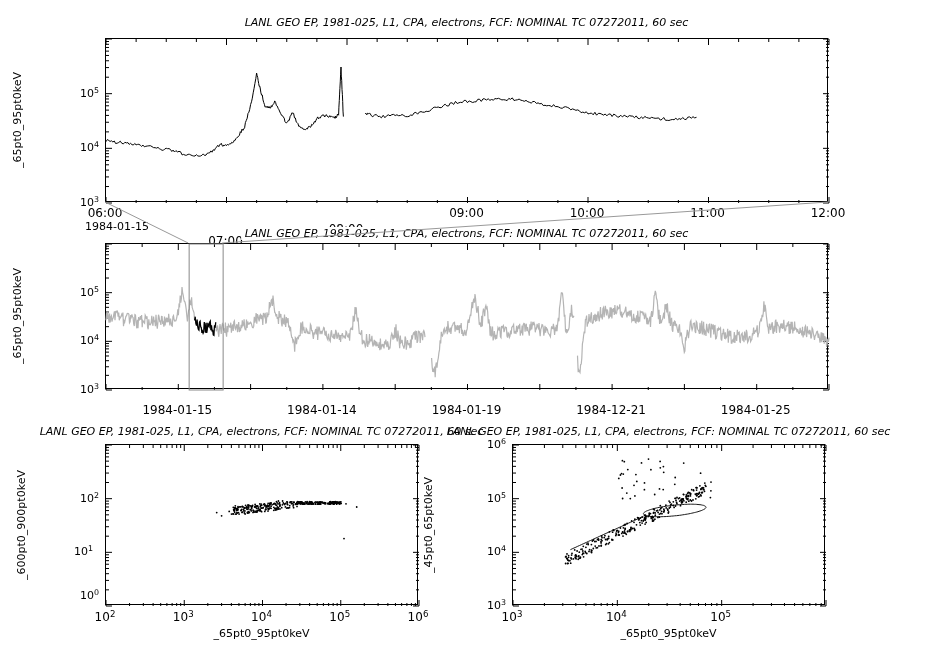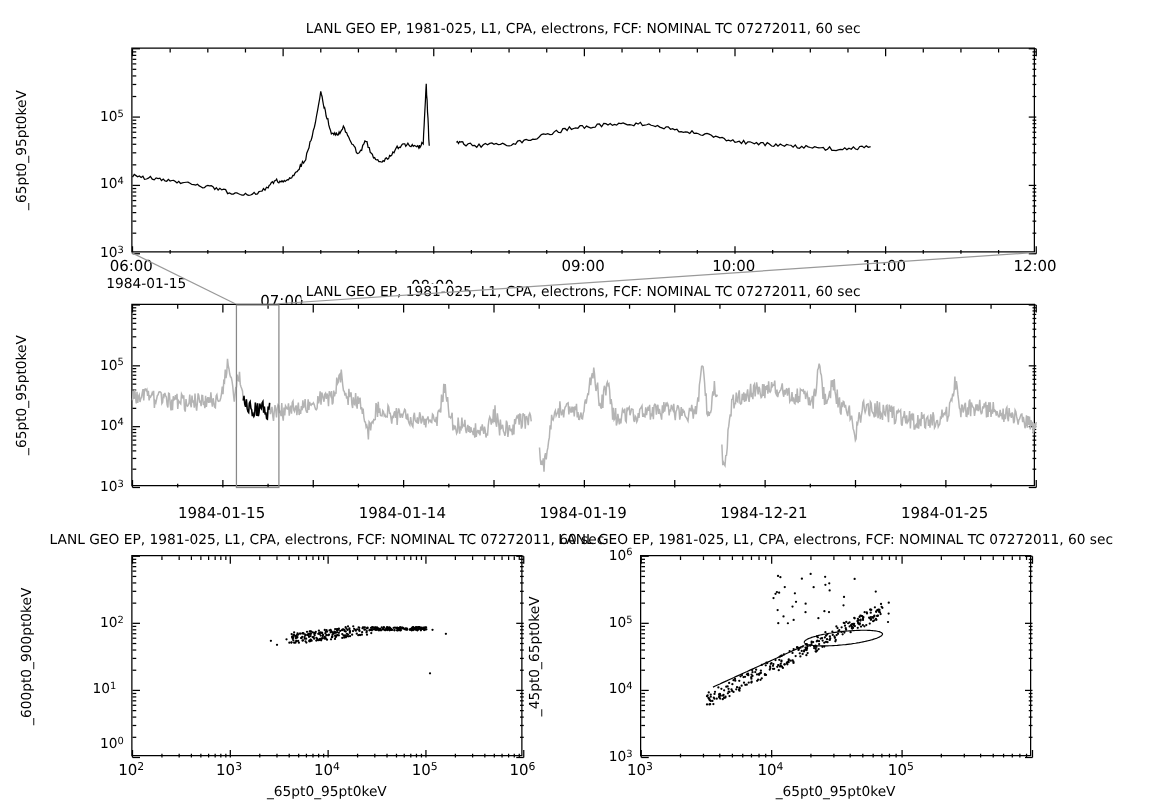--- a/index.html
+++ b/index.html
@@ -18,20 +18,21 @@
     position: relative;
     width: 926px;
     height: 647px;
   }
   .plot-title {
     position: absolute;
     font-size: 11px;
     text-align: right;
     white-space: nowrap;
     color: #000;
+    font-style: italic;
   }
   .axes {
     position: absolute;
     border: 1px solid #000000;
     box-sizing: border-box;
     background: #ffffff;
     overflow: visible;
   }
   .axes svg {
     display: block;

